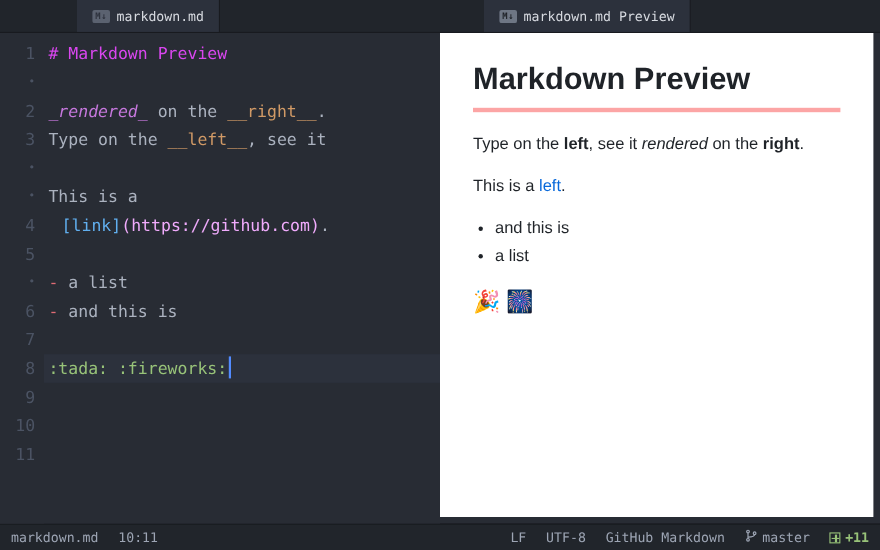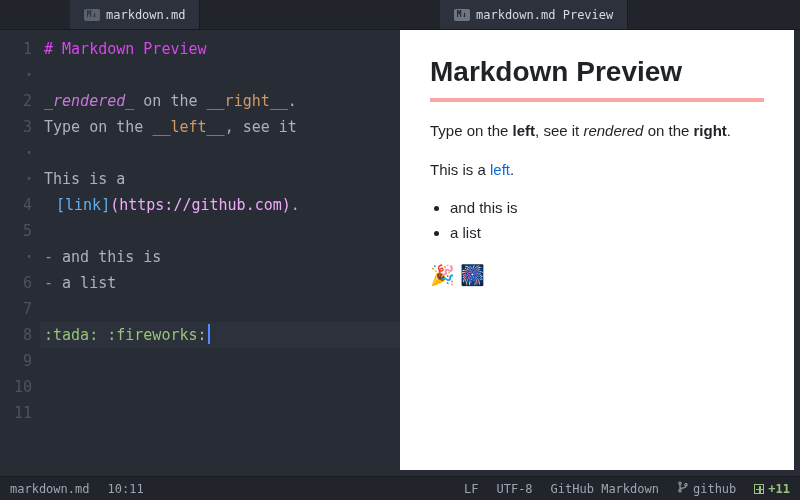--- a/index.html
+++ b/index.html
@@ -196,22 +196,22 @@
         <div class="cursor-line-bg" style="top: 292px;"></div>
         <div class="code-lines">
           <div class="cl"><span class="tok-heading"># Markdown Preview</span></div>
           <div class="cl"></div>
           <div class="cl"><span class="tok-italic">_rendered_</span><span class="tok-plain"> on the </span><span class="tok-bold">__right__</span><span class="tok-plain">.</span></div>
           <div class="cl"><span class="tok-plain">Type on the </span><span class="tok-bold">__left__</span><span class="tok-plain">, see it</span></div>
           <div class="cl"></div>
           <div class="cl"><span class="tok-plain">This is a</span></div>
           <div class="cl"><span class="tok-linkb">[link]</span><span class="tok-url">(https://github.com)</span><span class="tok-plain">.</span></div>
           <div class="cl"></div>
+          <div class="cl"><span class="tok-bullet">- </span><span class="tok-plain">a list</span></div>
           <div class="cl"><span class="tok-bullet">- </span><span class="tok-plain">and this is</span></div>
-          <div class="cl"><span class="tok-bullet">- </span><span class="tok-plain">a list</span></div>
           <div class="cl"></div>
           <div class="cl"><span class="tok-emoji">:tada:</span><span class="tok-plain"> </span><span class="tok-emoji">:fireworks:</span><span class="caret"></span></div>
           <div class="cl"></div>
         </div>
       </div>
     </div>
   </div>
 
   <div class="pane">
     <div class="tabbar tab-right">
@@ -251,19 +251,19 @@
   <span class="seg">
     <span class="branch-icon">
       <svg viewBox="0 0 16 16" fill="none" stroke="#9da5b4" stroke-width="1.5">
         <circle cx="4" cy="3" r="1.6"></circle>
           <circle cx="4" cy="13" r="1.6"></circle>
           <circle cx="12" cy="5" r="1.6"></circle>
         <path d="M4 4.6v6.8"></path>
           <path d="M12 6.6c0 3-4 3-8 3"></path>
       </svg>
     </span>
-    <span>github</span>
+    <span>master</span>
   </span>
   <span class="seg diff">
     <span class="diff-box"></span>
     <span>+11</span>
   </span>
 </div>
 
 </body></html>

